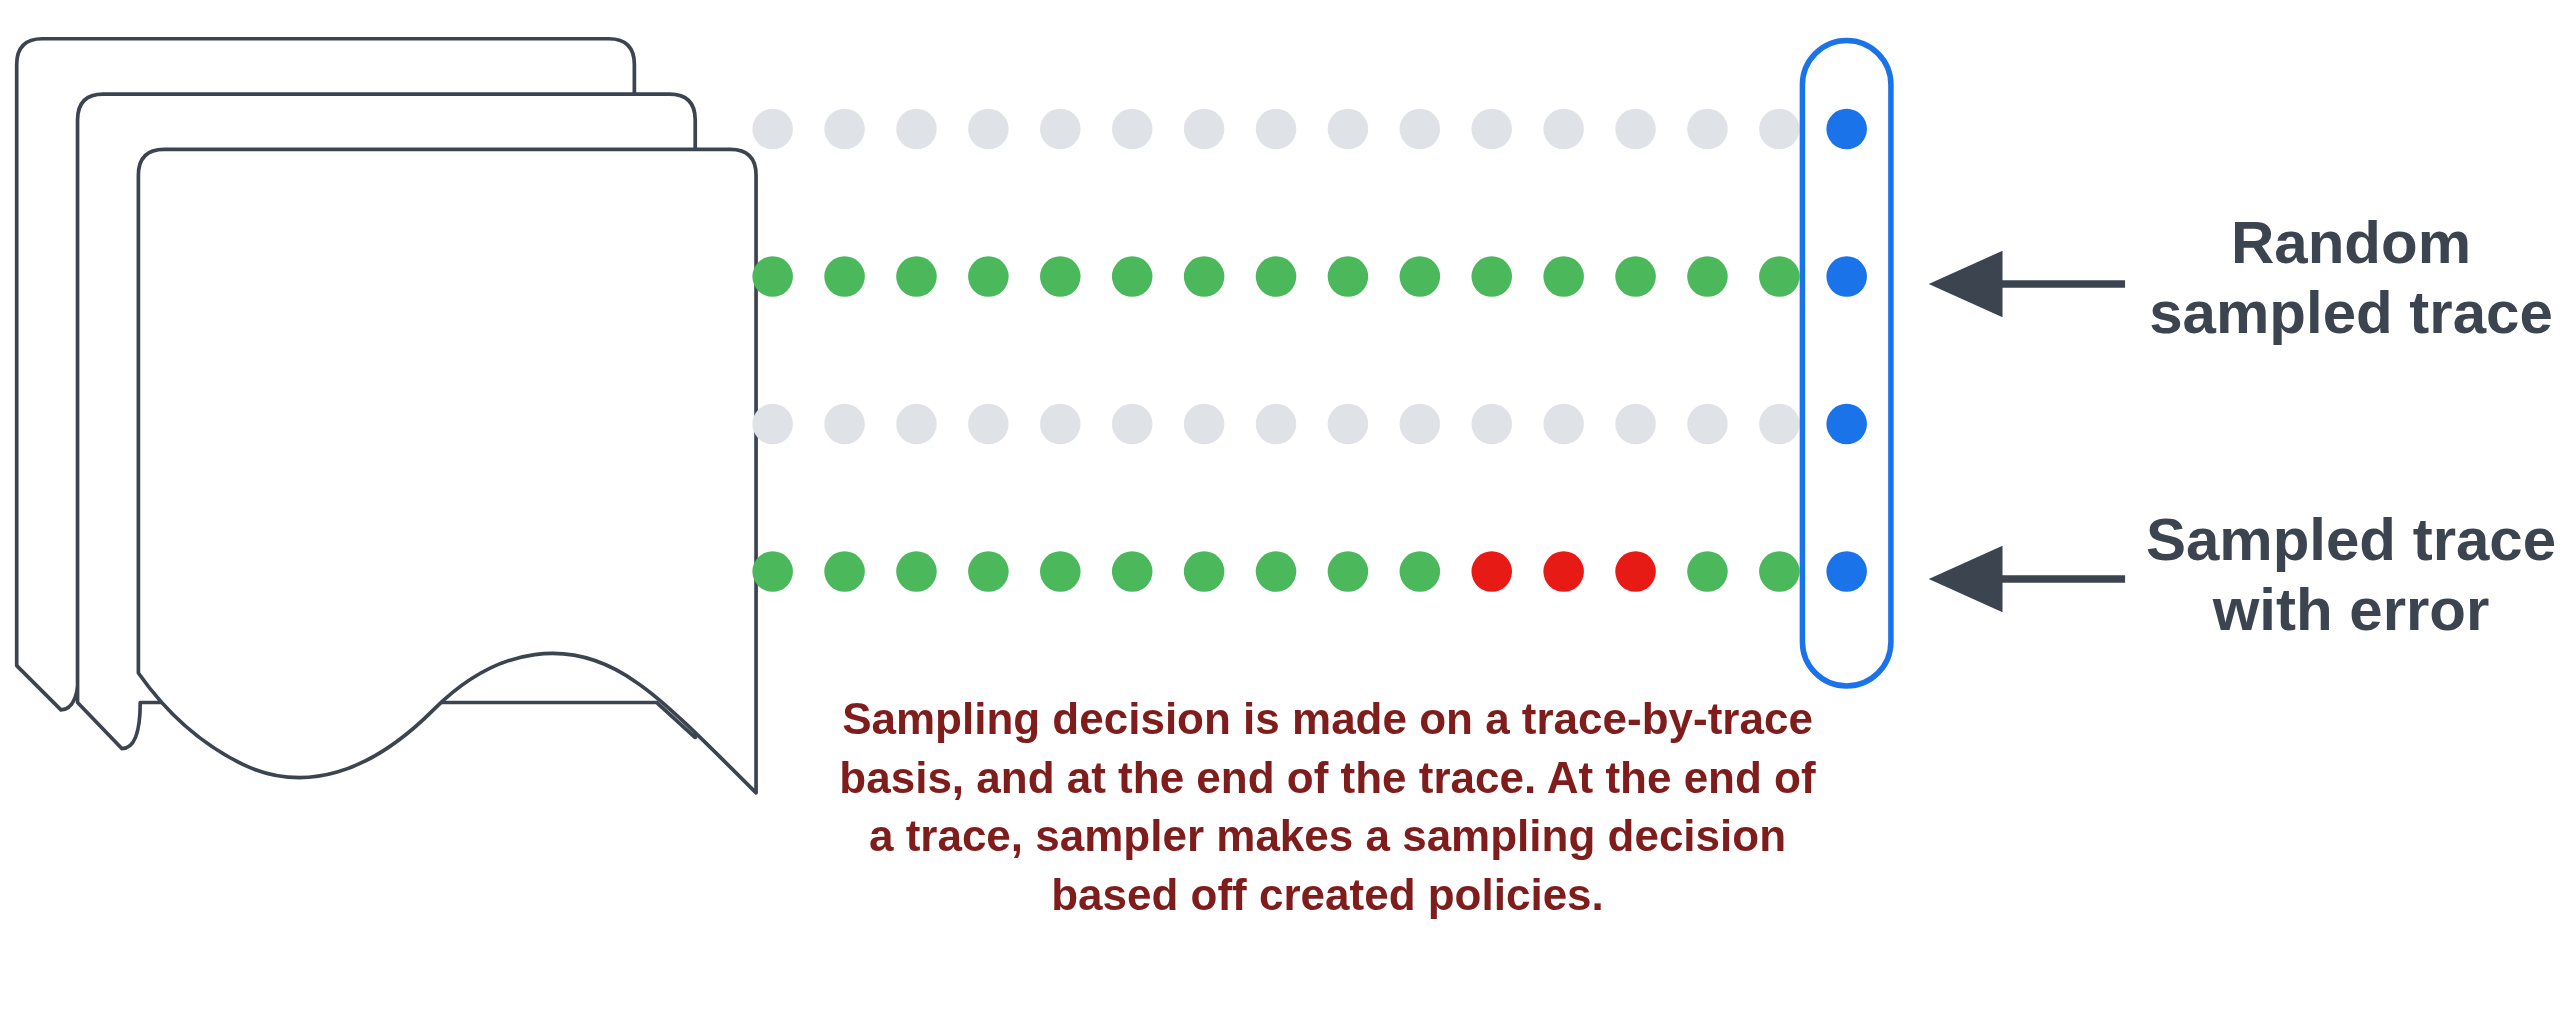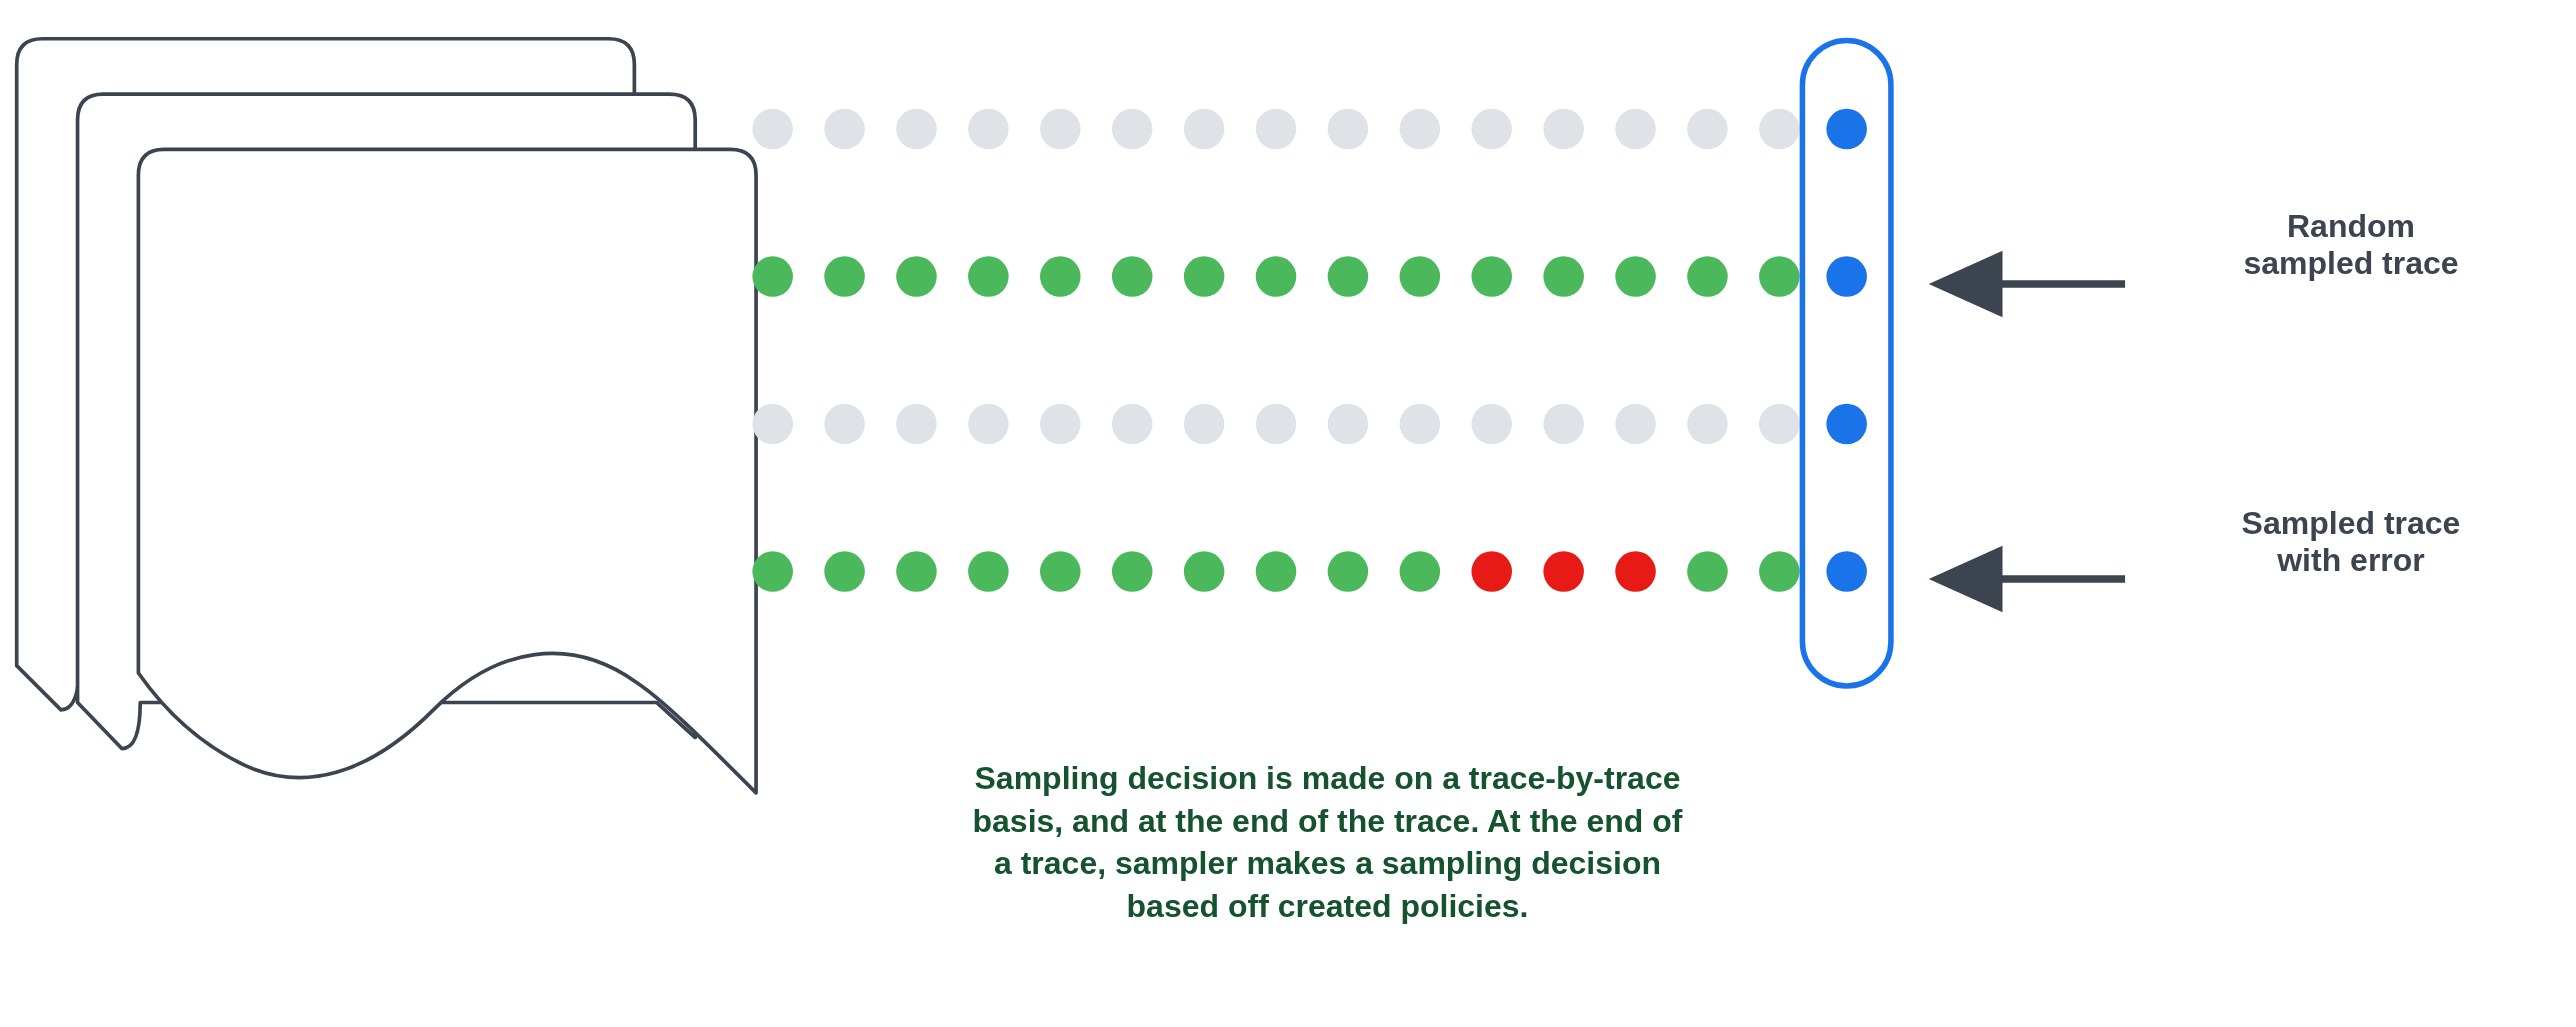--- a/index.html
+++ b/index.html
@@ -34,47 +34,47 @@
     line-height: 1.12;
     color: #3c4450;
     font-family: "Liberation Sans", sans-serif;
     font-weight: 400;
     white-space: pre-line;
   }
   .side-label {
     position: absolute;
     font-family: "Liberation Sans", sans-serif;
     font-weight: bold;
-    font-size: 32px;
+    font-size: 60px;
     line-height: 1.17;
     color: #3c4450;
     text-align: center;
     white-space: pre-line;
   }
   #label-random {
     left: 2139px;
     top: 208px;
     width: 424px;
   }
   #label-error {
     left: 2139px;
     top: 505px;
     width: 424px;
   }
   .caption {
     position: absolute;
     left: 756px;
-    top: 757px;
+    top: 690px;
     width: 1143px;
     text-align: center;
     font-family: "Liberation Sans", sans-serif;
     font-weight: bold;
-    font-size: 32px;
+    font-size: 44px;
     line-height: 1.33;
-    color: #14532d;
+    color: #7f1d1d;
     white-space: pre-line;
   }
 </style>
 </head>
 <body>
 
 <div id="canvas">
 
   <svg class="layer" viewBox="0 0 2794 1114" xmlns="http://www.w3.org/2000/svg">
 

